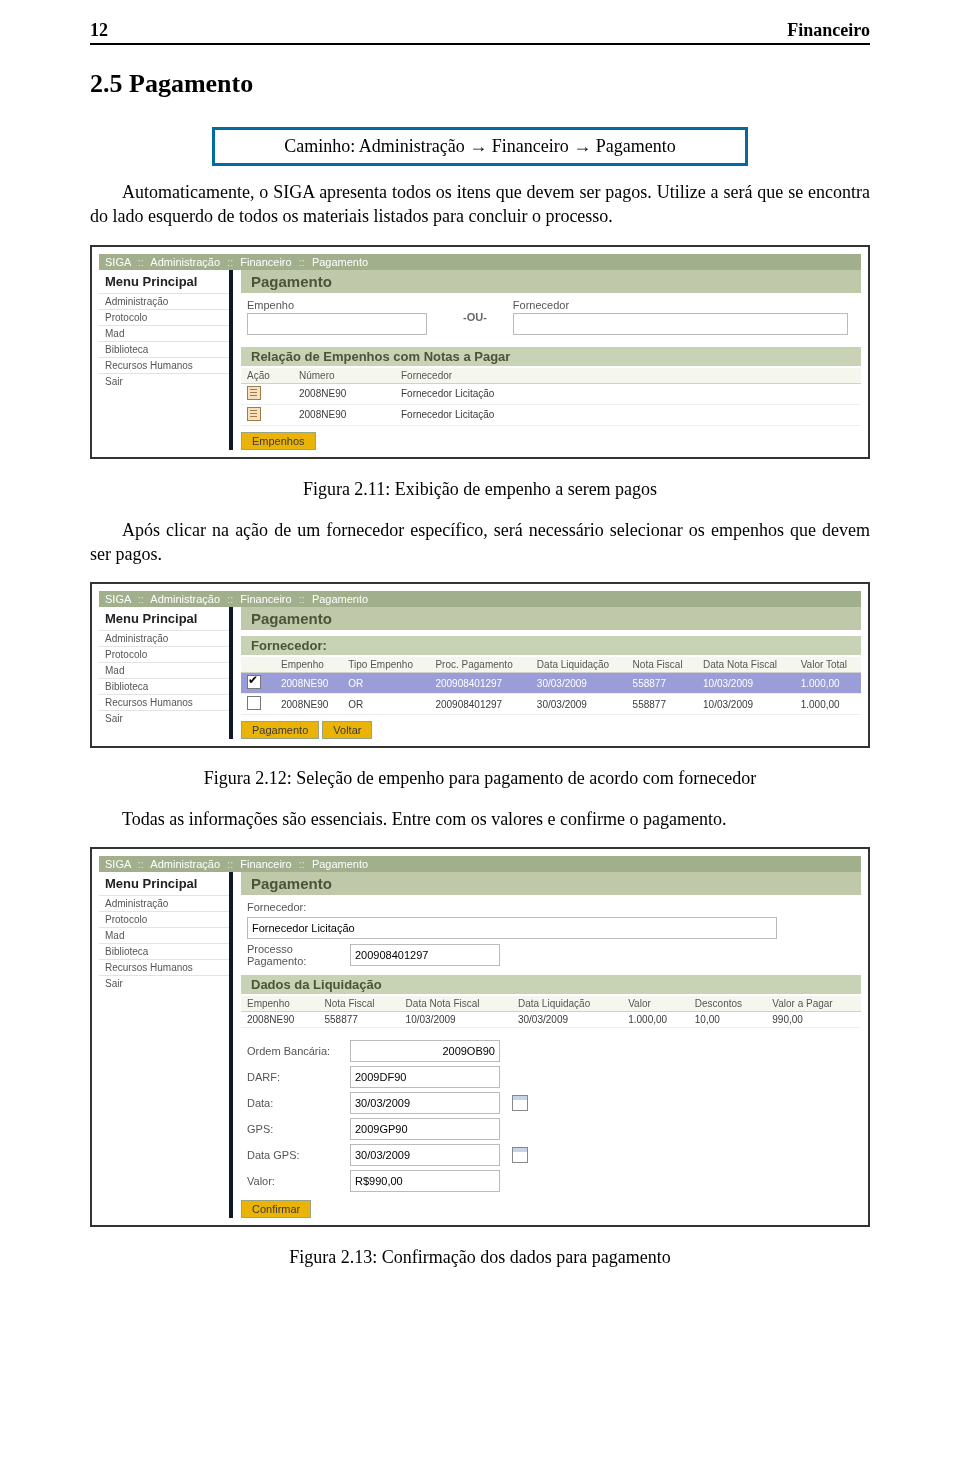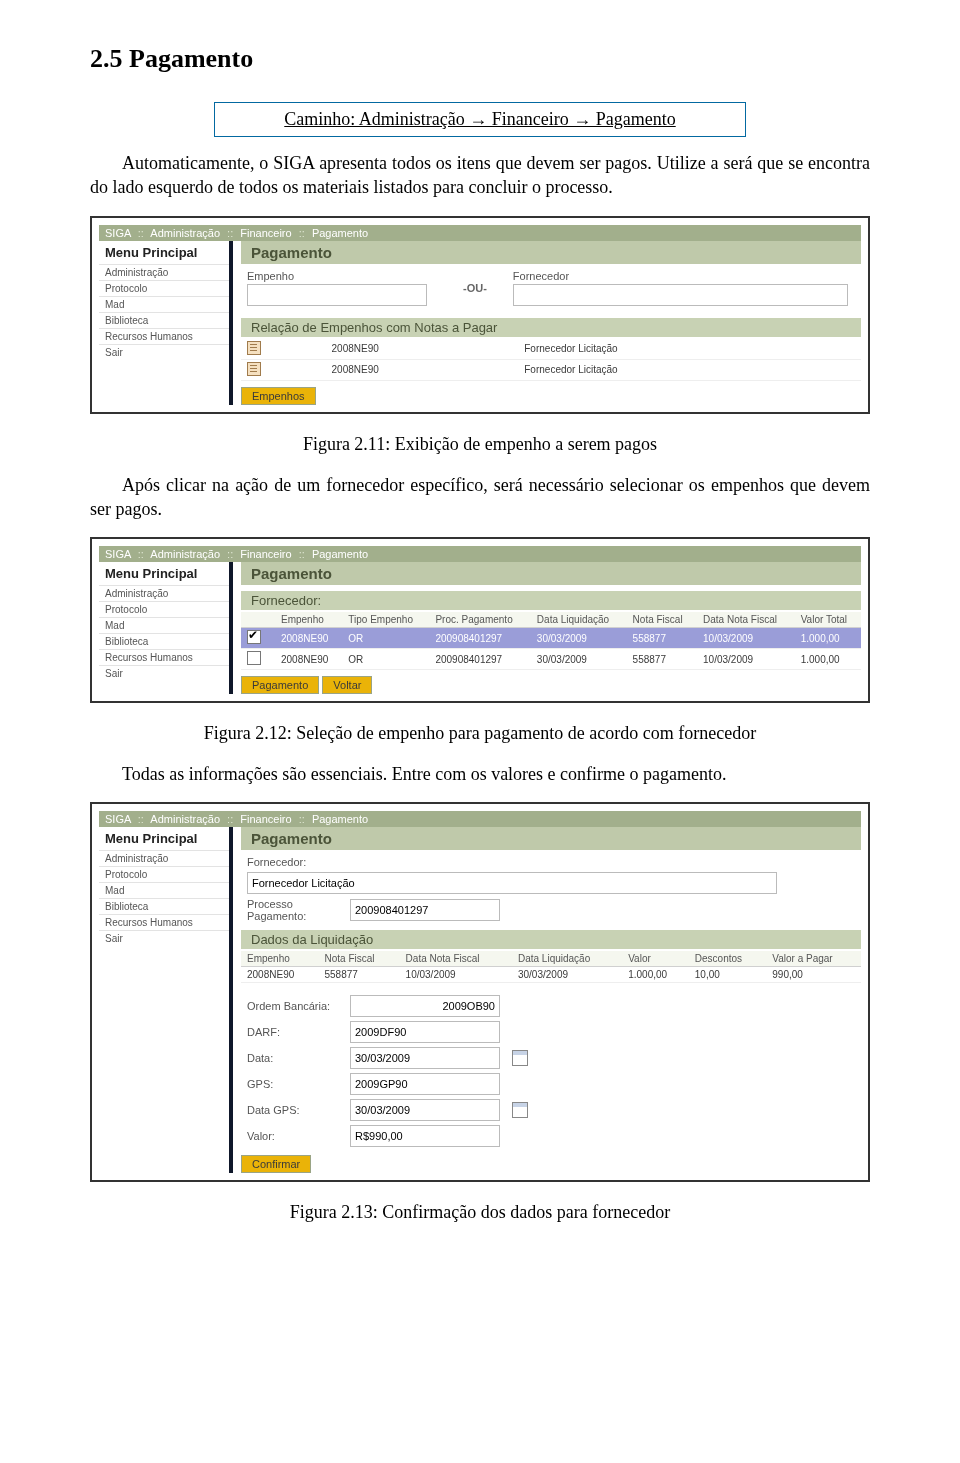--- a/index.html
+++ b/index.html
@@ -21,28 +21,27 @@
     border-bottom: 2px solid #000;
   }
   .section-title {
     font-size: 26px;
     font-weight: bold;
     margin-top: 24px;
     margin-bottom: 28px;
     font-family: 'Times New Roman', serif;
   }
   .caminho-box {
-    border: 1px solid #0369a1;
+    border: 3px solid #0369a1;
     text-align: center;
     padding: 6px 0;
     width: 68%;
     margin: 0 auto 14px auto;
     font-family: 'Times New Roman', serif;
     font-size: 18px;
-    text-decoration: underline;
   }
   p.body-text {
     font-family: 'Times New Roman', serif;
     font-size: 18px;
     text-align: justify;
     margin: 6px 0 16px 0;
     line-height: 1.35;
   }
   p.body-text.indent { text-indent: 32px; }
   .fig-caption {
@@ -93,21 +92,21 @@
     background: #bfc9aa;
     color: #4b5439;
     font-weight: bold;
     font-size: 15px;
     padding: 3px 10px;
     margin-bottom: 4px;
   }
   .sub-title {
     background: #c8d2b4;
     color: #4b5439;
-    font-weight: normal;
+    font-weight: bold;
     font-size: 13px;
     padding: 2px 10px;
     margin-top: 6px;
   }
   .form-row { display: flex; gap: 20px; padding: 2px 6px 6px 6px; align-items: center; }
   .lbl { display: inline-block; margin-bottom: 2px; color:#555; font-size:11px; }
   .txt-input {
     border: 1px solid #bbb;
     height: 18px;
     font-size: 11px;
@@ -163,20 +162,24 @@
     vertical-align:middle; margin-left:4px;
   }
   .field-row { display:flex; align-items:center; gap:8px; padding:2px 6px; }
   .field-row .flabel { width:95px; color:#555; font-size:11px; }
 </style>
 </head>
 <body>
 
 <div class="page">
 
+  <div class="header-line">
+    <span>12</span>
+    <span>Financeiro</span>
+  </div>
 
   <div class="section-title">2.5  Pagamento</div>
 
   <div class="caminho-box">Caminho: Administração → Financeiro → Pagamento</div>
 
   <p class="body-text indent">Automaticamente, o SIGA apresenta todos os itens que devem ser pagos. Utilize a será que se encontra do lado esquerdo de todos os materiais listados para concluir o processo.</p>
 
   <div class="shot">
     <div class="crumbs">
       <span>SIGA</span>
@@ -206,20 +209,25 @@
           </div>
           <div class="ou">-OU-</div>
           <div style="flex:1;">
             <div class="lbl">Fornecedor</div><br>
             <input class="txt-input" style="width: 95%;">
           </div>
         </div>
         <div class="sub-title">Relação de Empenhos com Notas a Pagar</div>
         <table class="data">
           <tbody>
+              <tr>
+            <th style="width:40px">Ação</th>
+            <th style="width:90px">Número</th>
+            <th>Fornecedor</th>
+          </tr>
           <tr>
             <td><span class="action-icon"></span></td>
             <td>2008NE90</td>
             <td>Fornecedor Licitação</td>
           </tr>
           <tr>
             <td><span class="action-icon"></span></td>
             <td>2008NE90</td>
             <td>Fornecedor Licitação</td>
           </tr>
@@ -381,15 +389,15 @@
           <span class="cal-icon"></span>
         </div>
         <div class="field-row">
           <div class="flabel">Valor:</div>
           <input class="txt-input" style="width: 140px;" value="R$990,00">
         </div>
         <div class="btn">Confirmar</div>
       </div>
     </div>
   </div>
-  <div class="fig-caption">Figura 2.13: Confirmação dos dados para fornecedor</div>
+  <div class="fig-caption">Figura 2.13: Confirmação dos dados para pagamento</div>
 
 </div>
 
 </body></html>

